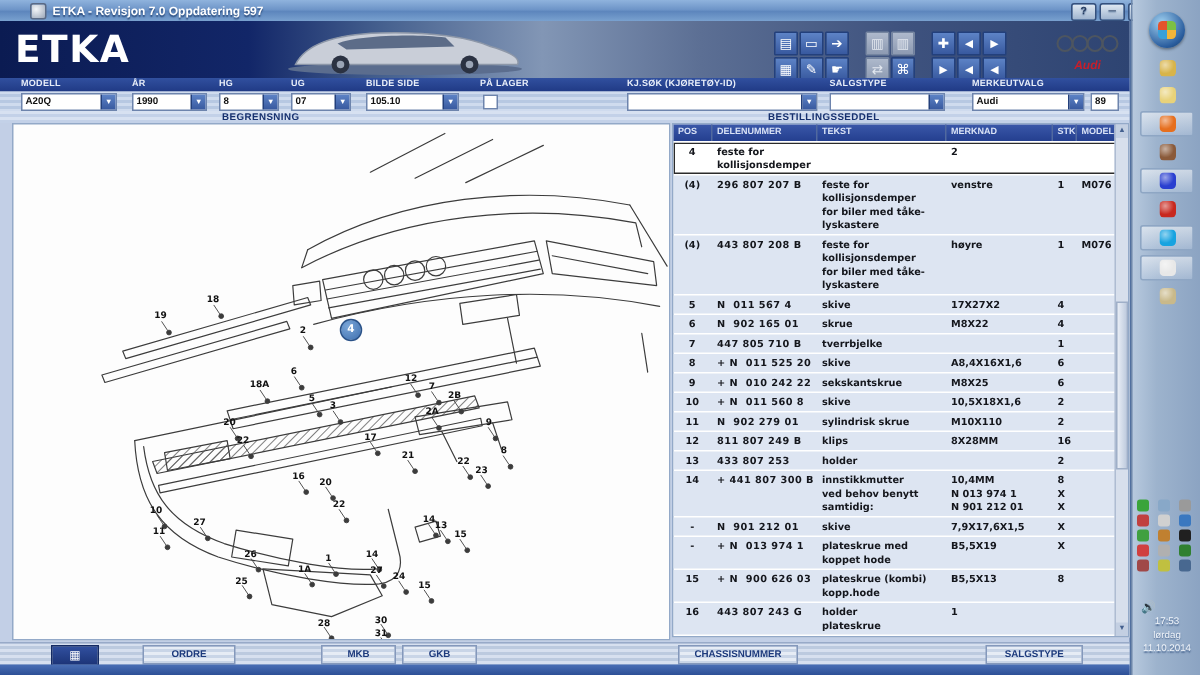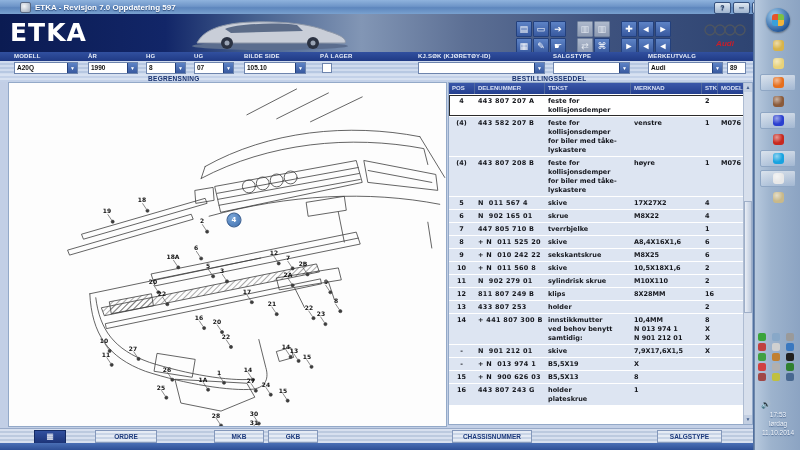--- a/index.html
+++ b/index.html
@@ -381,37 +381,36 @@
         <span>TEKST</span>
         <span>MERKNAD</span>
         <span>STK</span>
         <span>MODELL</span>
       </div>
       <div class="tbody" id="tbody">
           <div class="row sel">
             <div class="pos">
               <div>4</div>
             </div>
-            <div class="part"><div>443 807 207 A</div></div>
             <div class="tekst">
               <div>feste for kollisjonsdemper</div>
             </div>
             <div class="merk"></div>
             <div class="stk">
               <div>2</div>
             </div>
             <div class="mod">
               <div></div>
             </div>
           </div>
           <div class="row">
             <div class="pos">
               <div>(4)</div>
             </div>
-            <div class="part"><div>443 582 207 B</div></div>
+            <div class="part"><div>296 807 207 B</div></div>
             <div class="tekst">
               <div>feste for kollisjonsdemper</div>
               <div>for biler med tåke-</div>
               <div>lyskastere</div>
             </div>
             <div class="merk">
               <div>venstre</div>
             </div>
             <div class="stk">
               <div>1</div>
@@ -637,35 +636,41 @@
             </div>
             <div class="mod">
               <div></div>
             </div>
           </div>
           <div class="row">
             <div class="pos">
               <div>-</div>
             </div>
             <div class="part"><div>+ N  013 974 1</div></div>
+            <div class="tekst">
+              <div>plateskrue med koppet hode</div>
+            </div>
             <div class="merk">
               <div>B5,5X19</div>
             </div>
             <div class="stk">
               <div>X</div>
             </div>
             <div class="mod">
               <div></div>
             </div>
           </div>
           <div class="row">
             <div class="pos">
               <div>15</div>
             </div>
             <div class="part"><div>+ N  900 626 03</div></div>
+            <div class="tekst">
+              <div>plateskrue (kombi) kopp.hode</div>
+            </div>
             <div class="merk">
               <div>B5,5X13</div>
             </div>
             <div class="stk">
               <div>8</div>
             </div>
             <div class="mod">
               <div></div>
             </div>
           </div>

